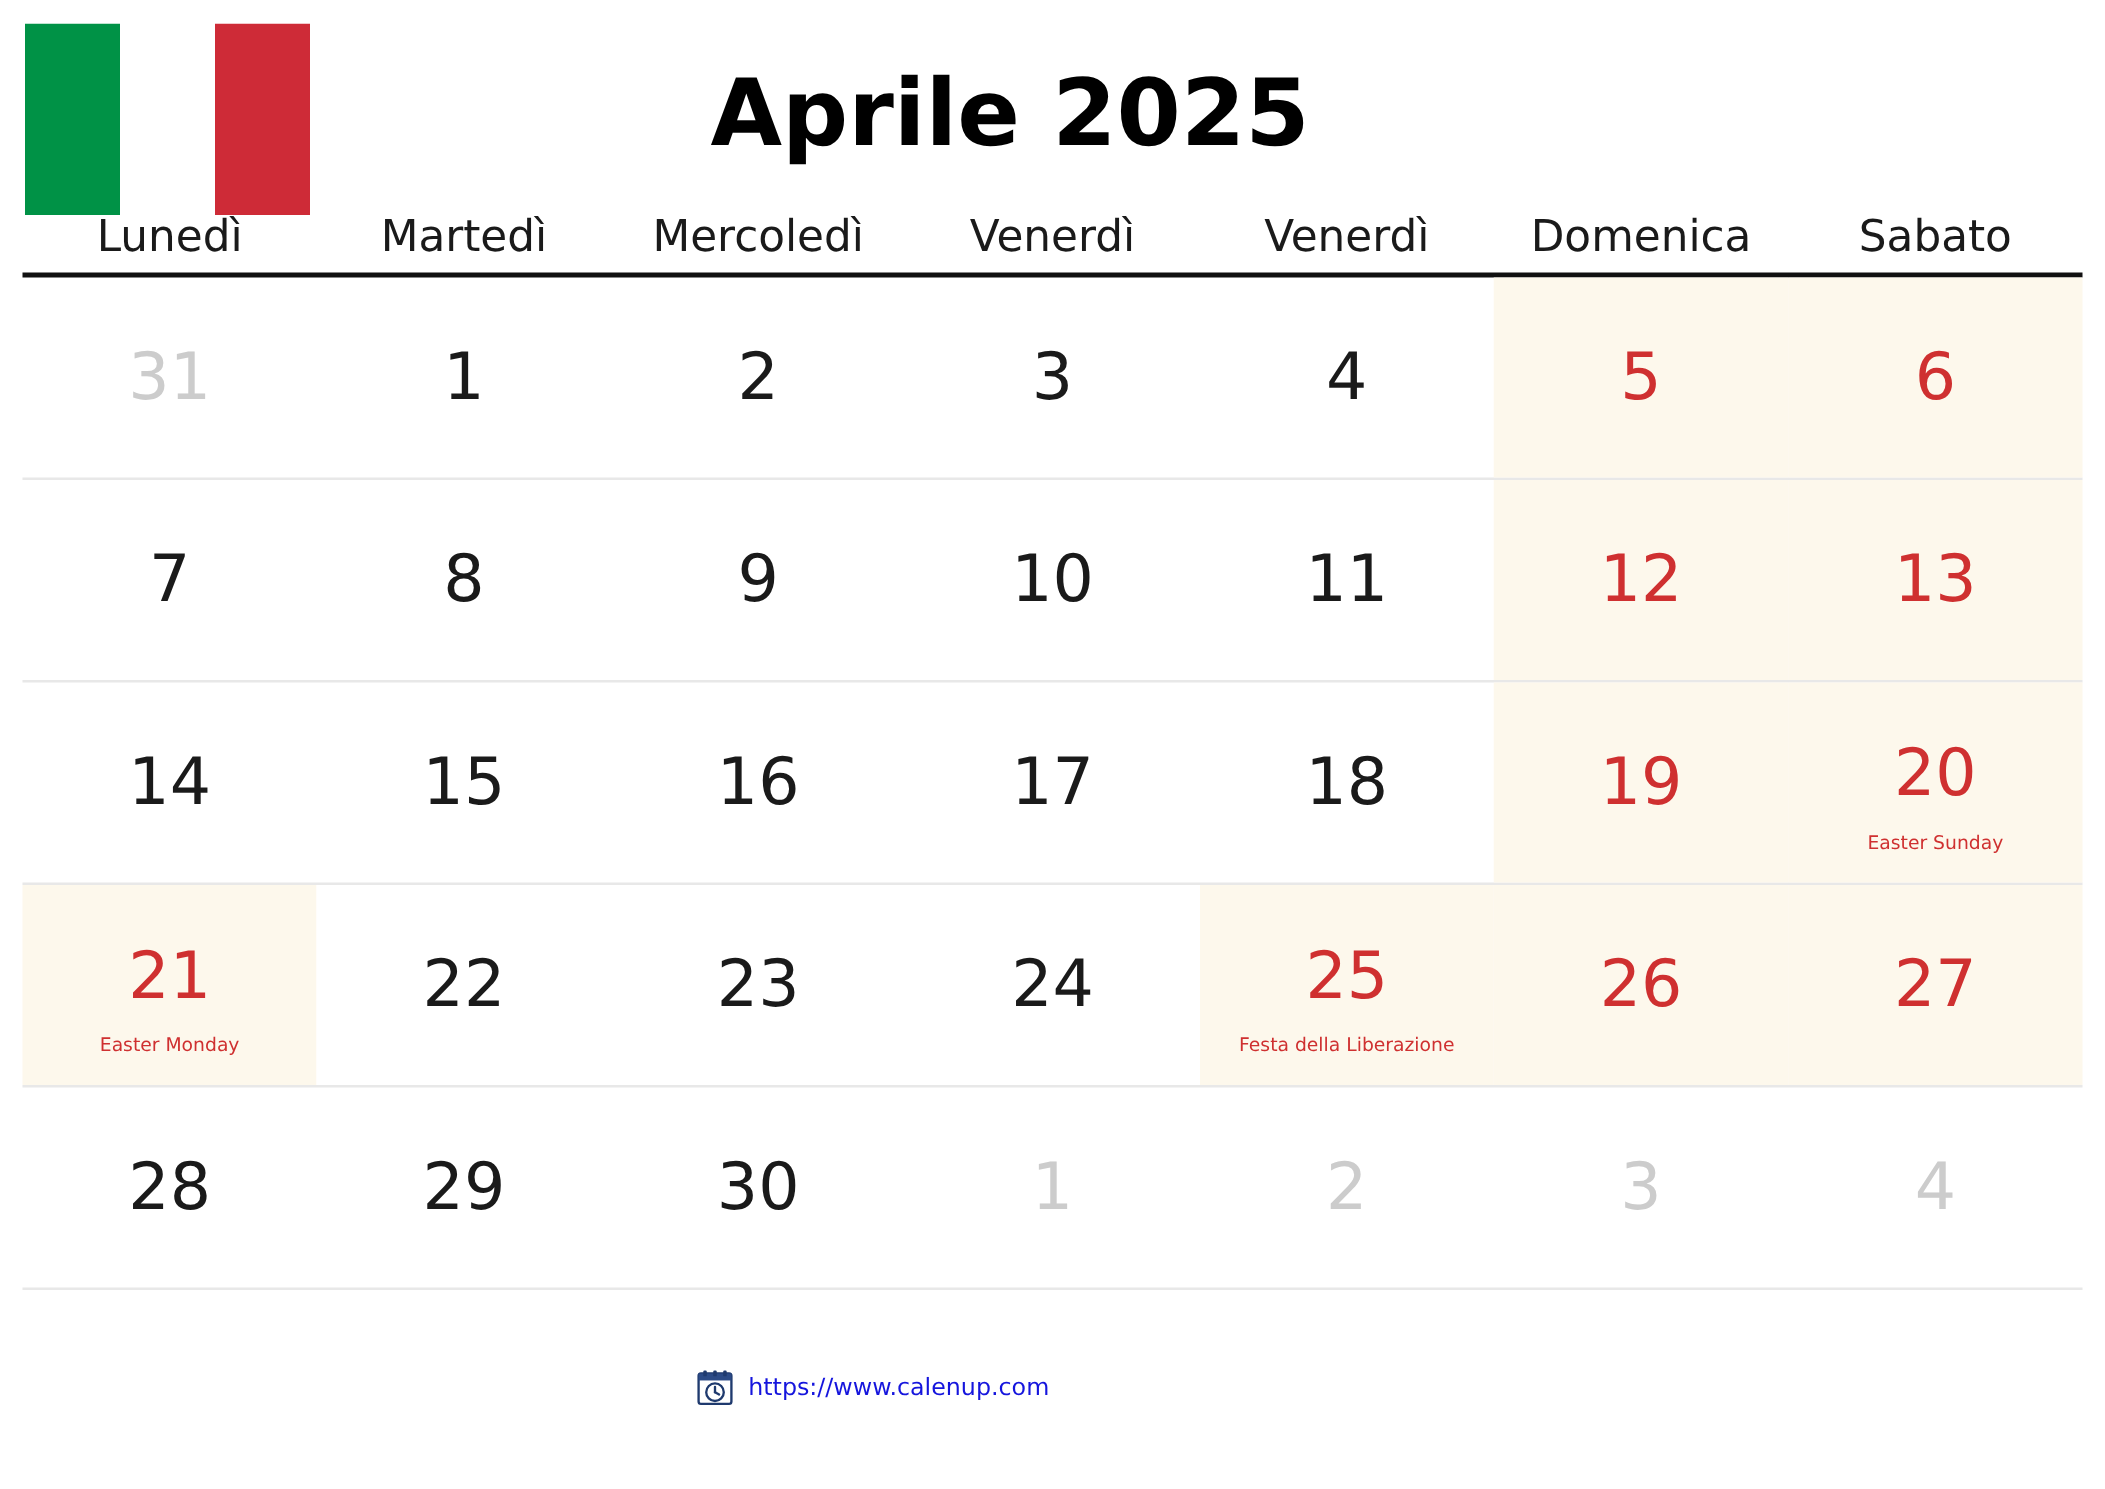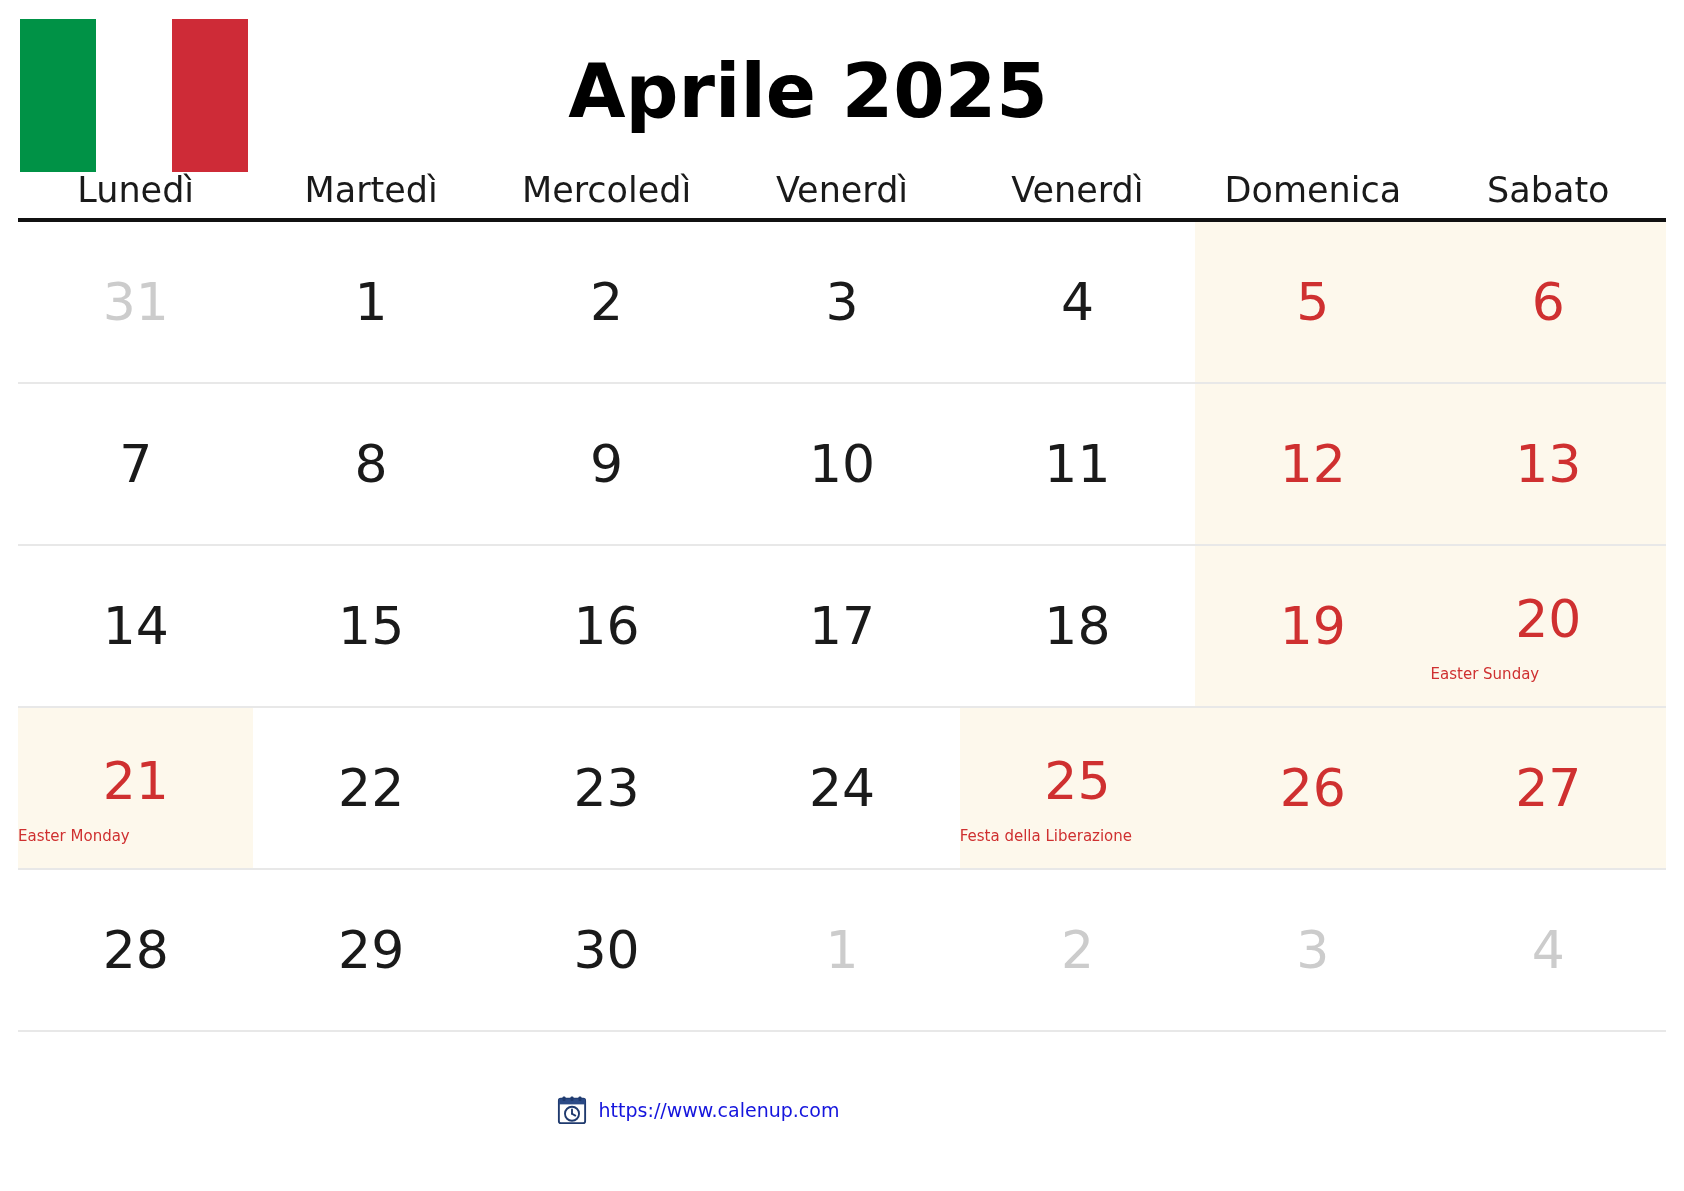--- a/index.html
+++ b/index.html
@@ -104,21 +104,21 @@
   .cell.muted .daynum { color: #cccccc; }
 
   .cell.has-label { justify-content: center; }
   .cell.has-label .daynum { margin-top: -14px; }
 
   .holiday-label {
     position: absolute;
     left: 0;
     right: 0;
     bottom: 24px;
-    text-align: left;
+    text-align: center;
     font-size: 15px;
     color: #cf3030;
     line-height: 1;
     white-space: nowrap;
     margin-top: 12px;
   }
 
   
   .footer {
     position: absolute;

